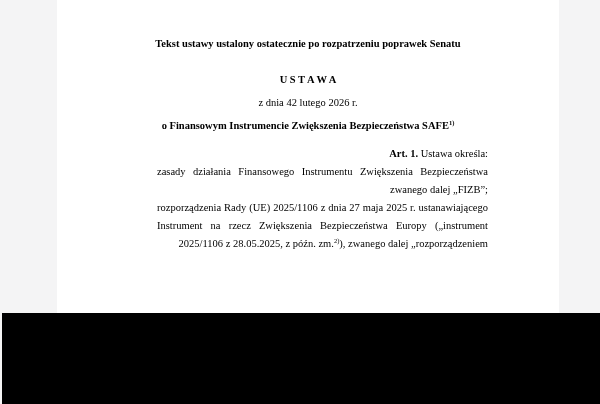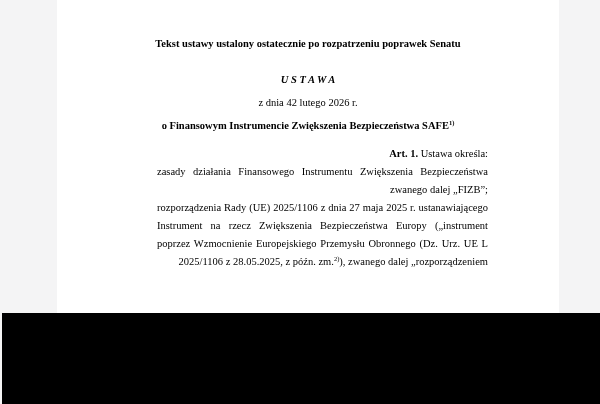--- a/index.html
+++ b/index.html
@@ -18,21 +18,21 @@
     background: var(--page-background, #ffffff);
   }
   .hline {
     position: absolute; left: 0; right: 0;
     text-align: center;
     font-size: 10.5px; line-height: 18px;
     white-space: nowrap;
   }
   .bold { font-weight: bold; }
   .header-note  { top: 35px; font-weight: bold; }
-  .act-heading  { top: 71px; font-weight: bold; font-style: italic; }
+  .act-heading  { top: 71px; font-weight: bold; }
   .act-date     { top: 94px; }
   .act-subject  { top: 117px; font-weight: bold; }
   sup.fn {
     font-size: 6.5px;
     vertical-align: super;
     line-height: 0;
   }
   .textblock {
     position: absolute;
     left: 91px; top: 145px; width: 340px;
@@ -82,21 +82,20 @@
       <div class="bline j"><span>zasady działania Finansowego Instrumentu Zwiększenia Bezpieczeństwa SAFE,</span></div>
 
       <div class="bline"><span>zwanego dalej „FIZB”;</span></div>
 
 
 
       <div class="bline j"><span>rozporządzenia Rady (UE) 2025/1106&nbsp;z&nbsp;dnia 27&nbsp;maja 2025&nbsp;r. ustanawiającego</span></div>
 
       <div class="bline j"><span>Instrument na rzecz Zwiększenia Bezpieczeństwa Europy („instrument SAFE”)</span></div>
 
-      <div class="bline j"><span>poprzez Wzmocnienie Europejskiego Przemysłu Obronnego (Dz. Urz. UE L</span></div>
 
       <div class="bline"><span>2025/1106 z 28.05.2025, z późn. zm.</span><sup class="fn">2)</sup><span>), zwanego dalej „rozporządzeniem SAFE”.</span></div>
 
     </div>
   </div>
 
   <div class="black-bar"></div>
 </div>
 
 </body></html>

